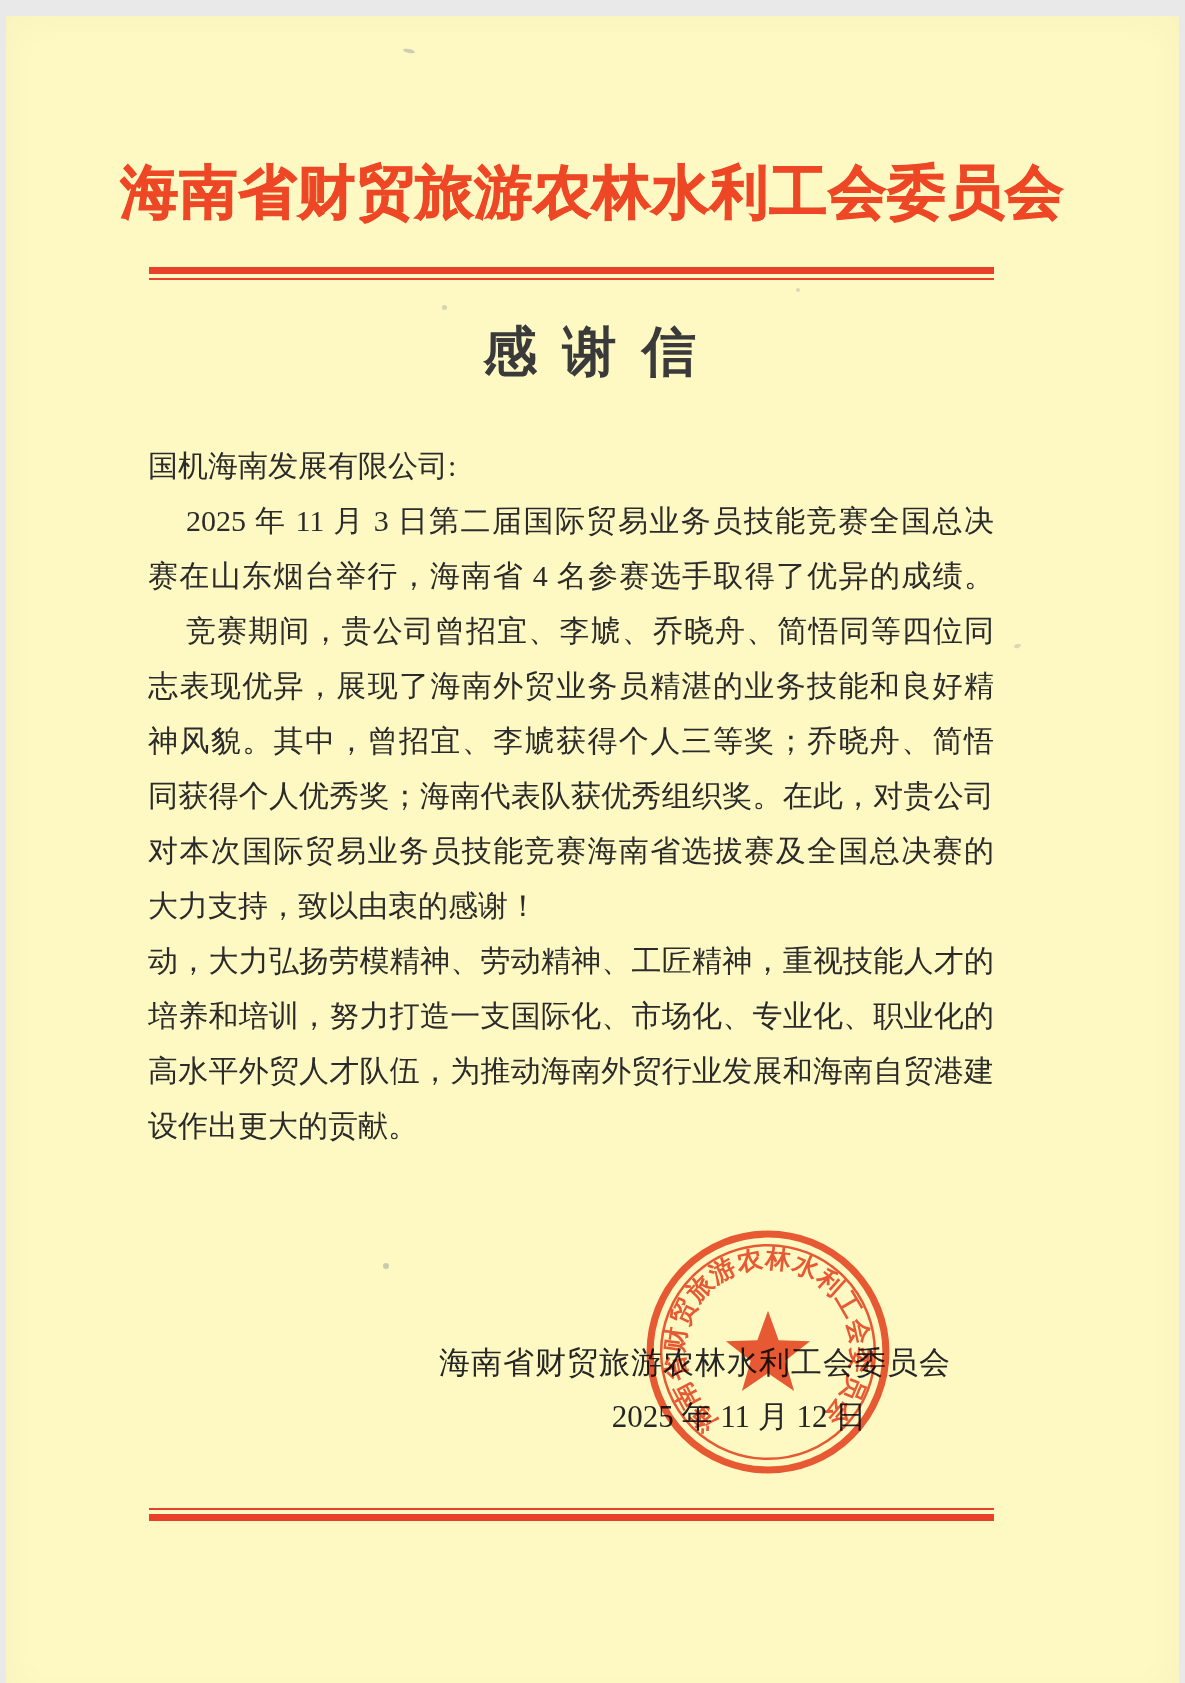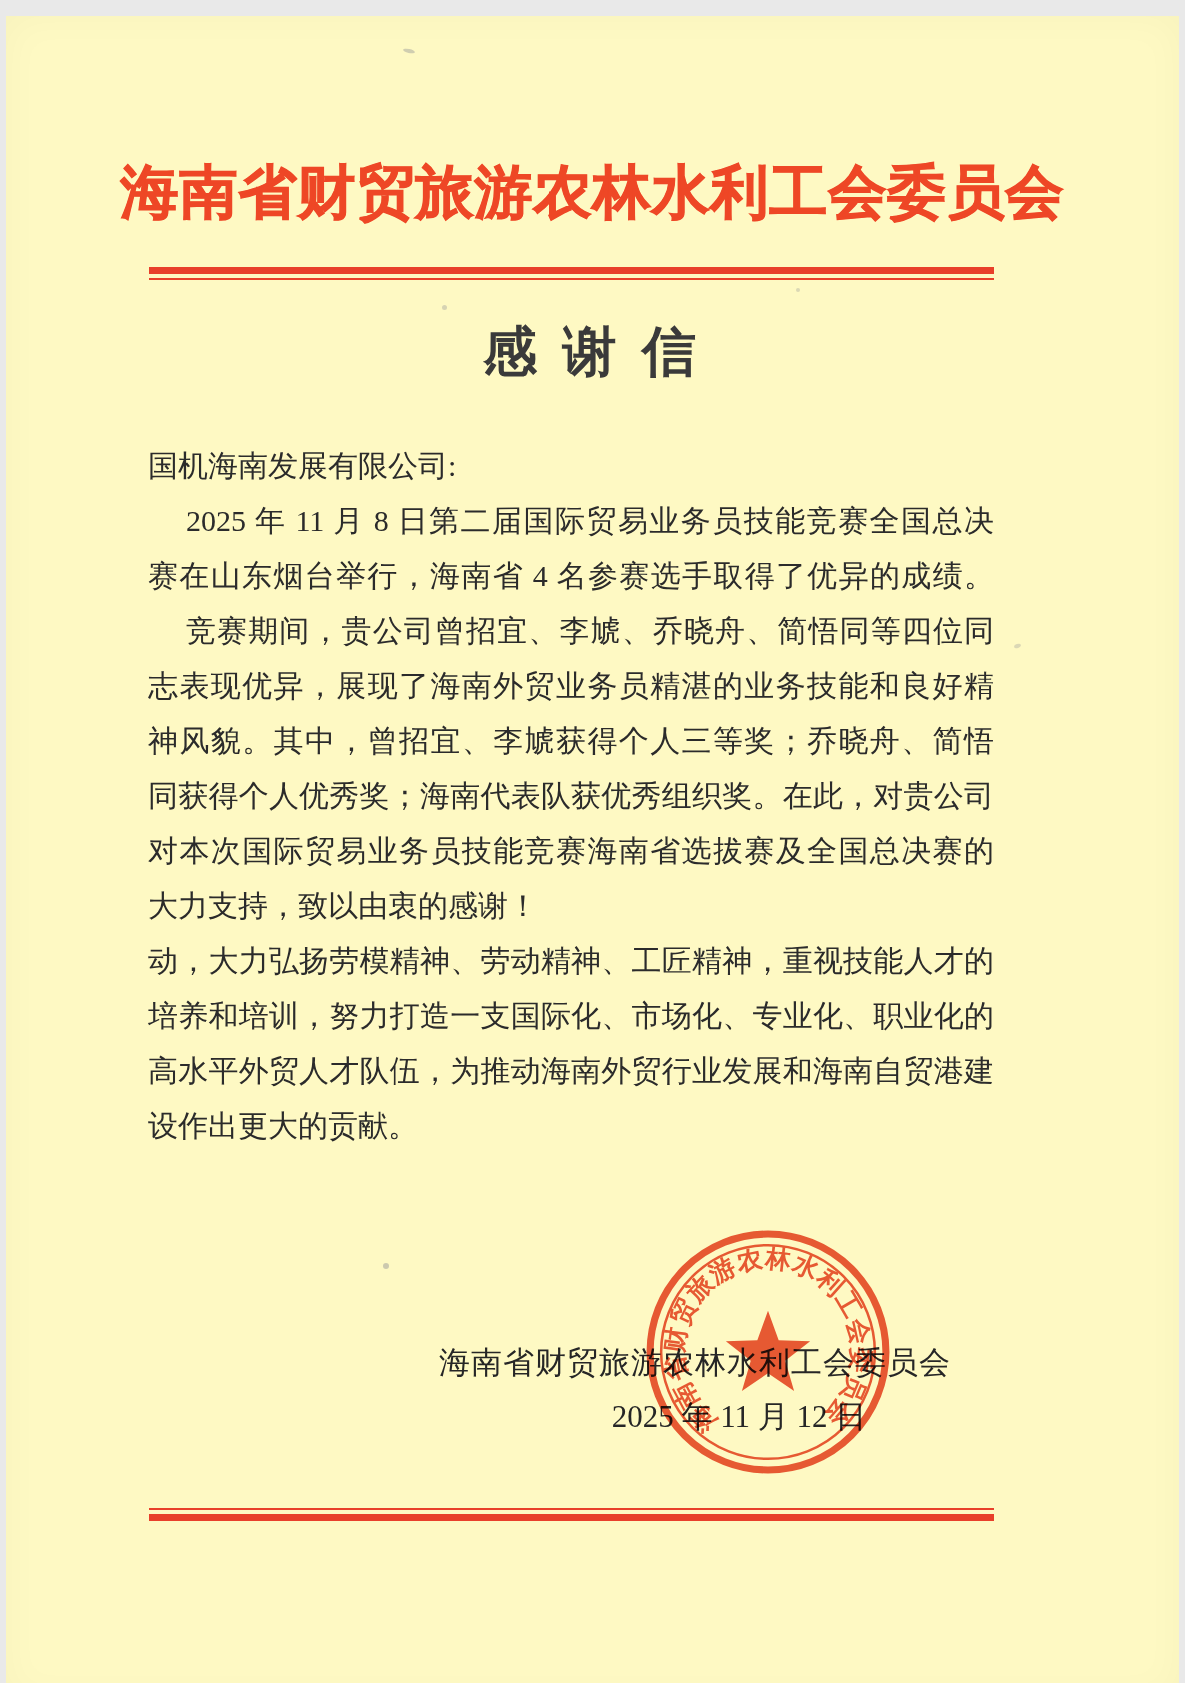--- a/index.html
+++ b/index.html
@@ -84,21 +84,21 @@
 
   <div class="org-title">海南省财贸旅游农林水利工会委员会</div>
 
   <div class="rule rule-top-thick"></div>
   <div class="rule rule-top-thin"></div>
 
   <div class="letter-title">感 谢 信</div>
 
   <div class="body-block">
     <div class="line last">国机海南发展有限公司:</div>
-    <div class="line indent">2025 年 11 月 8 日第二届国际贸易业务员技能竞赛全国总决</div>
+    <div class="line indent">2025 年 11 月 3 日第二届国际贸易业务员技能竞赛全国总决</div>
     <div class="line">赛在山东烟台举行，海南省 4 名参赛选手取得了优异的成绩。</div>
     <div class="line indent">竞赛期间，贵公司曾招宜、李虓、乔晓舟、简悟同等四位同</div>
     <div class="line">志表现优异，展现了海南外贸业务员精湛的业务技能和良好精</div>
     <div class="line">神风貌。其中，曾招宜、李虓获得个人三等奖；乔晓舟、简悟</div>
     <div class="line">同获得个人优秀奖；海南代表队获优秀组织奖。在此，对贵公司</div>
     <div class="line">对本次国际贸易业务员技能竞赛海南省选拔赛及全国总决赛的</div>
     <div class="line last">大力支持，致以由衷的感谢！</div>
     <div class="line">动，大力弘扬劳模精神、劳动精神、工匠精神，重视技能人才的</div>
     <div class="line">培养和培训，努力打造一支国际化、市场化、专业化、职业化的</div>
     <div class="line">高水平外贸人才队伍，为推动海南外贸行业发展和海南自贸港建</div>

